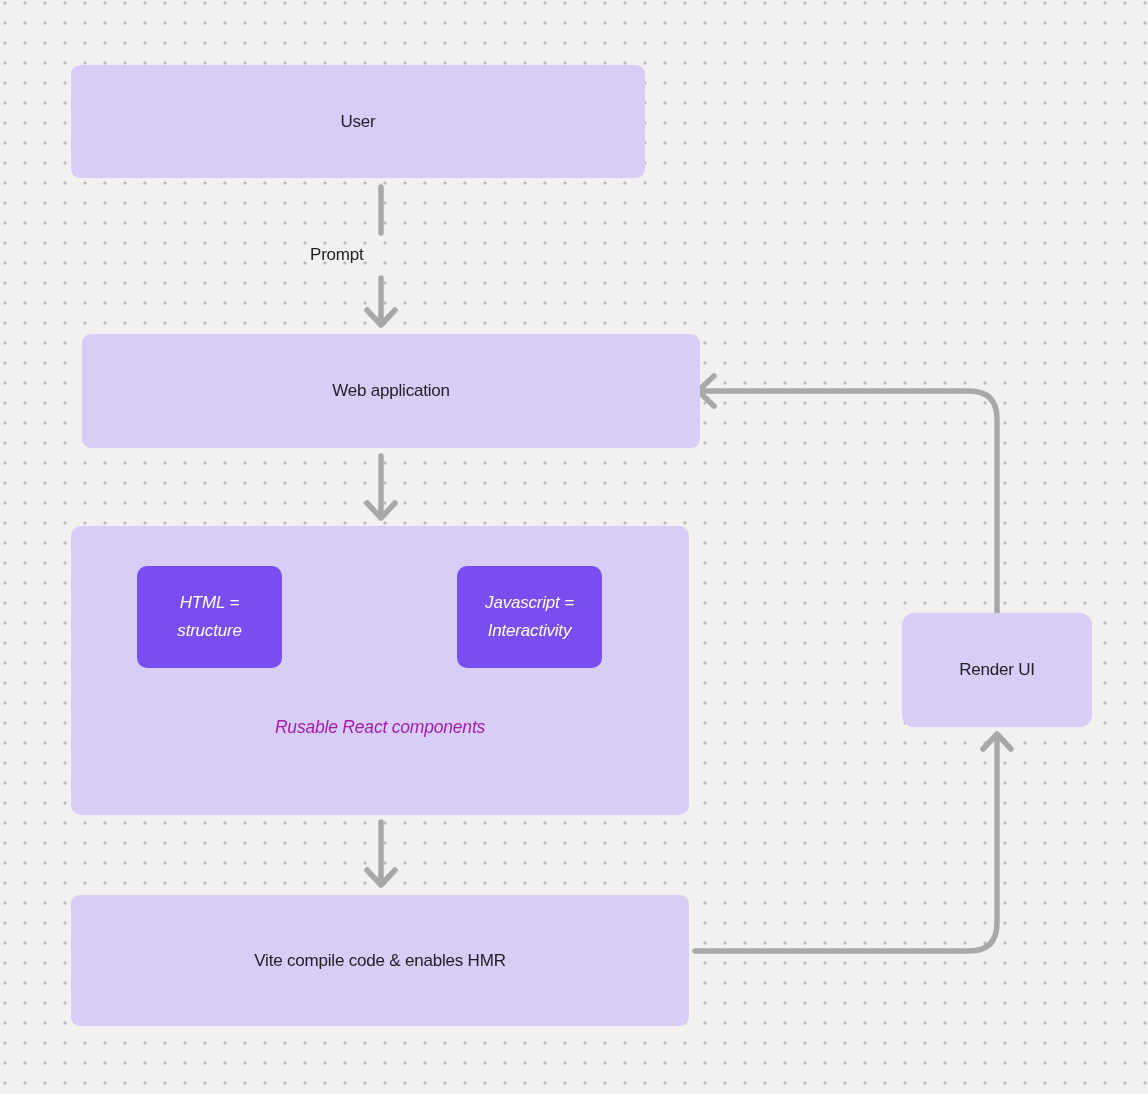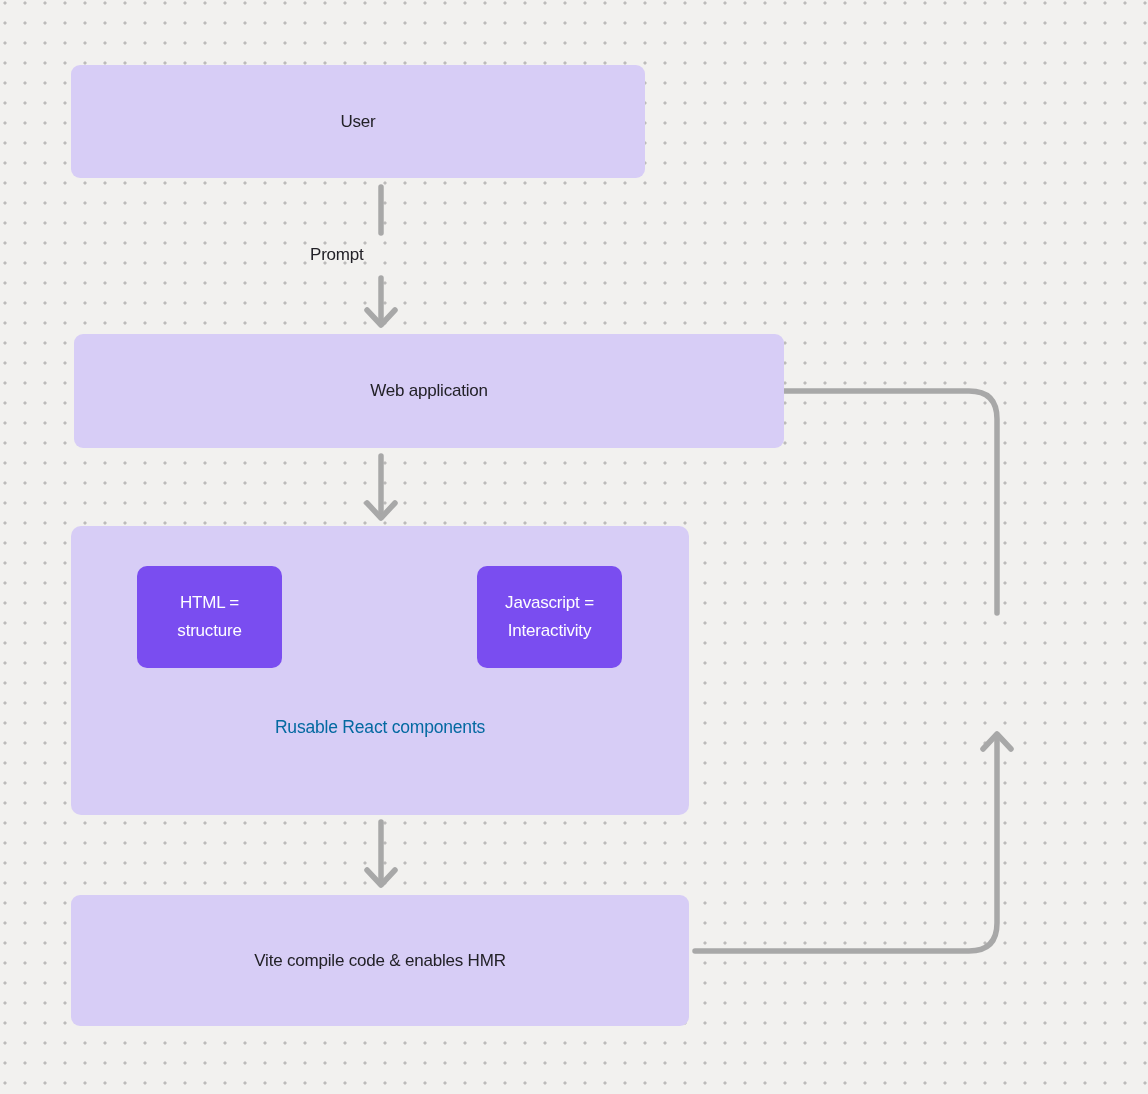--- a/index.html
+++ b/index.html
@@ -17,37 +17,37 @@
     background-position:-5px -7px;
   }
   .edges{position:absolute;left:0;top:0;width:1148px;height:1094px;pointer-events:none;}
   .edges path{fill:none;stroke:#a8a8a8;stroke-width:5.5;stroke-linecap:round;stroke-linejoin:round;}
   .node{
     position:absolute;background:#d7cdf6;border-radius:9px;
     display:flex;align-items:center;justify-content:center;
     color:#222127;font-size:17px;font-weight:500;letter-spacing:-0.2px;
   }
   .node-user{left:71px;top:65px;width:574px;height:113px;}
-  .node-webapp{left:74px;top:334px;width:710px;height:114px;}
-  .node-group{left:71px;top:526px;width:618px;height:289px;border-radius:10px;display:block;}
+  .node-webapp{left:82px;top:334px;width:618px;height:114px;}
+  .node-group{left:71px;top:526px;width:618px;height:289px;border-radius:10px;display:block;font-style:italic;}
   .node-vite{left:71px;top:895px;width:618px;height:131px;}
   .node-render{left:902px;top:613px;width:190px;height:114px;border-radius:12px;}
   .chip{
     position:absolute;top:40px;width:145px;height:102px;border-radius:10px;
     background:#7a4df0;color:#fdfdff;
     display:flex;flex-direction:column;align-items:center;justify-content:center;
     font-size:17px;font-weight:500;letter-spacing:-0.2px;line-height:28px;
     text-align:center;
   }
   .chip-1{left:66px;}
   .chip-2{left:236px;}
-  .chip-3{left:406px;}
+  .chip-3{left:386px;}
   .group-caption{
     position:absolute;left:0;top:191px;width:618px;
-    text-align:center;color:#0369a1;font-size:17.5px;font-weight:500;letter-spacing:-0.2px;
+    text-align:center;color:#a21caf;font-size:17.5px;font-weight:500;letter-spacing:-0.2px;
   }
   .edge-label{
     position:absolute;left:310px;top:245px;width:141px;
     text-align:left;color:#222127;font-size:17px;font-weight:500;letter-spacing:-0.2px;
   }
 </style>
 </head>
 <body>
 
 <div class="canvas">
@@ -90,14 +90,17 @@
       <div>Javascript =</div>
       <div>Interactivity</div>
     </div>
     <div class="group-caption">Rusable React components</div>
   </div>
 
   <div class="node node-vite">
     <span>Vite compile code &amp; enables HMR</span>
   </div>
 
+  <div class="node node-render">
+    <span>Render UI</span>
+  </div>
 
 </div>
 
 </body></html>

